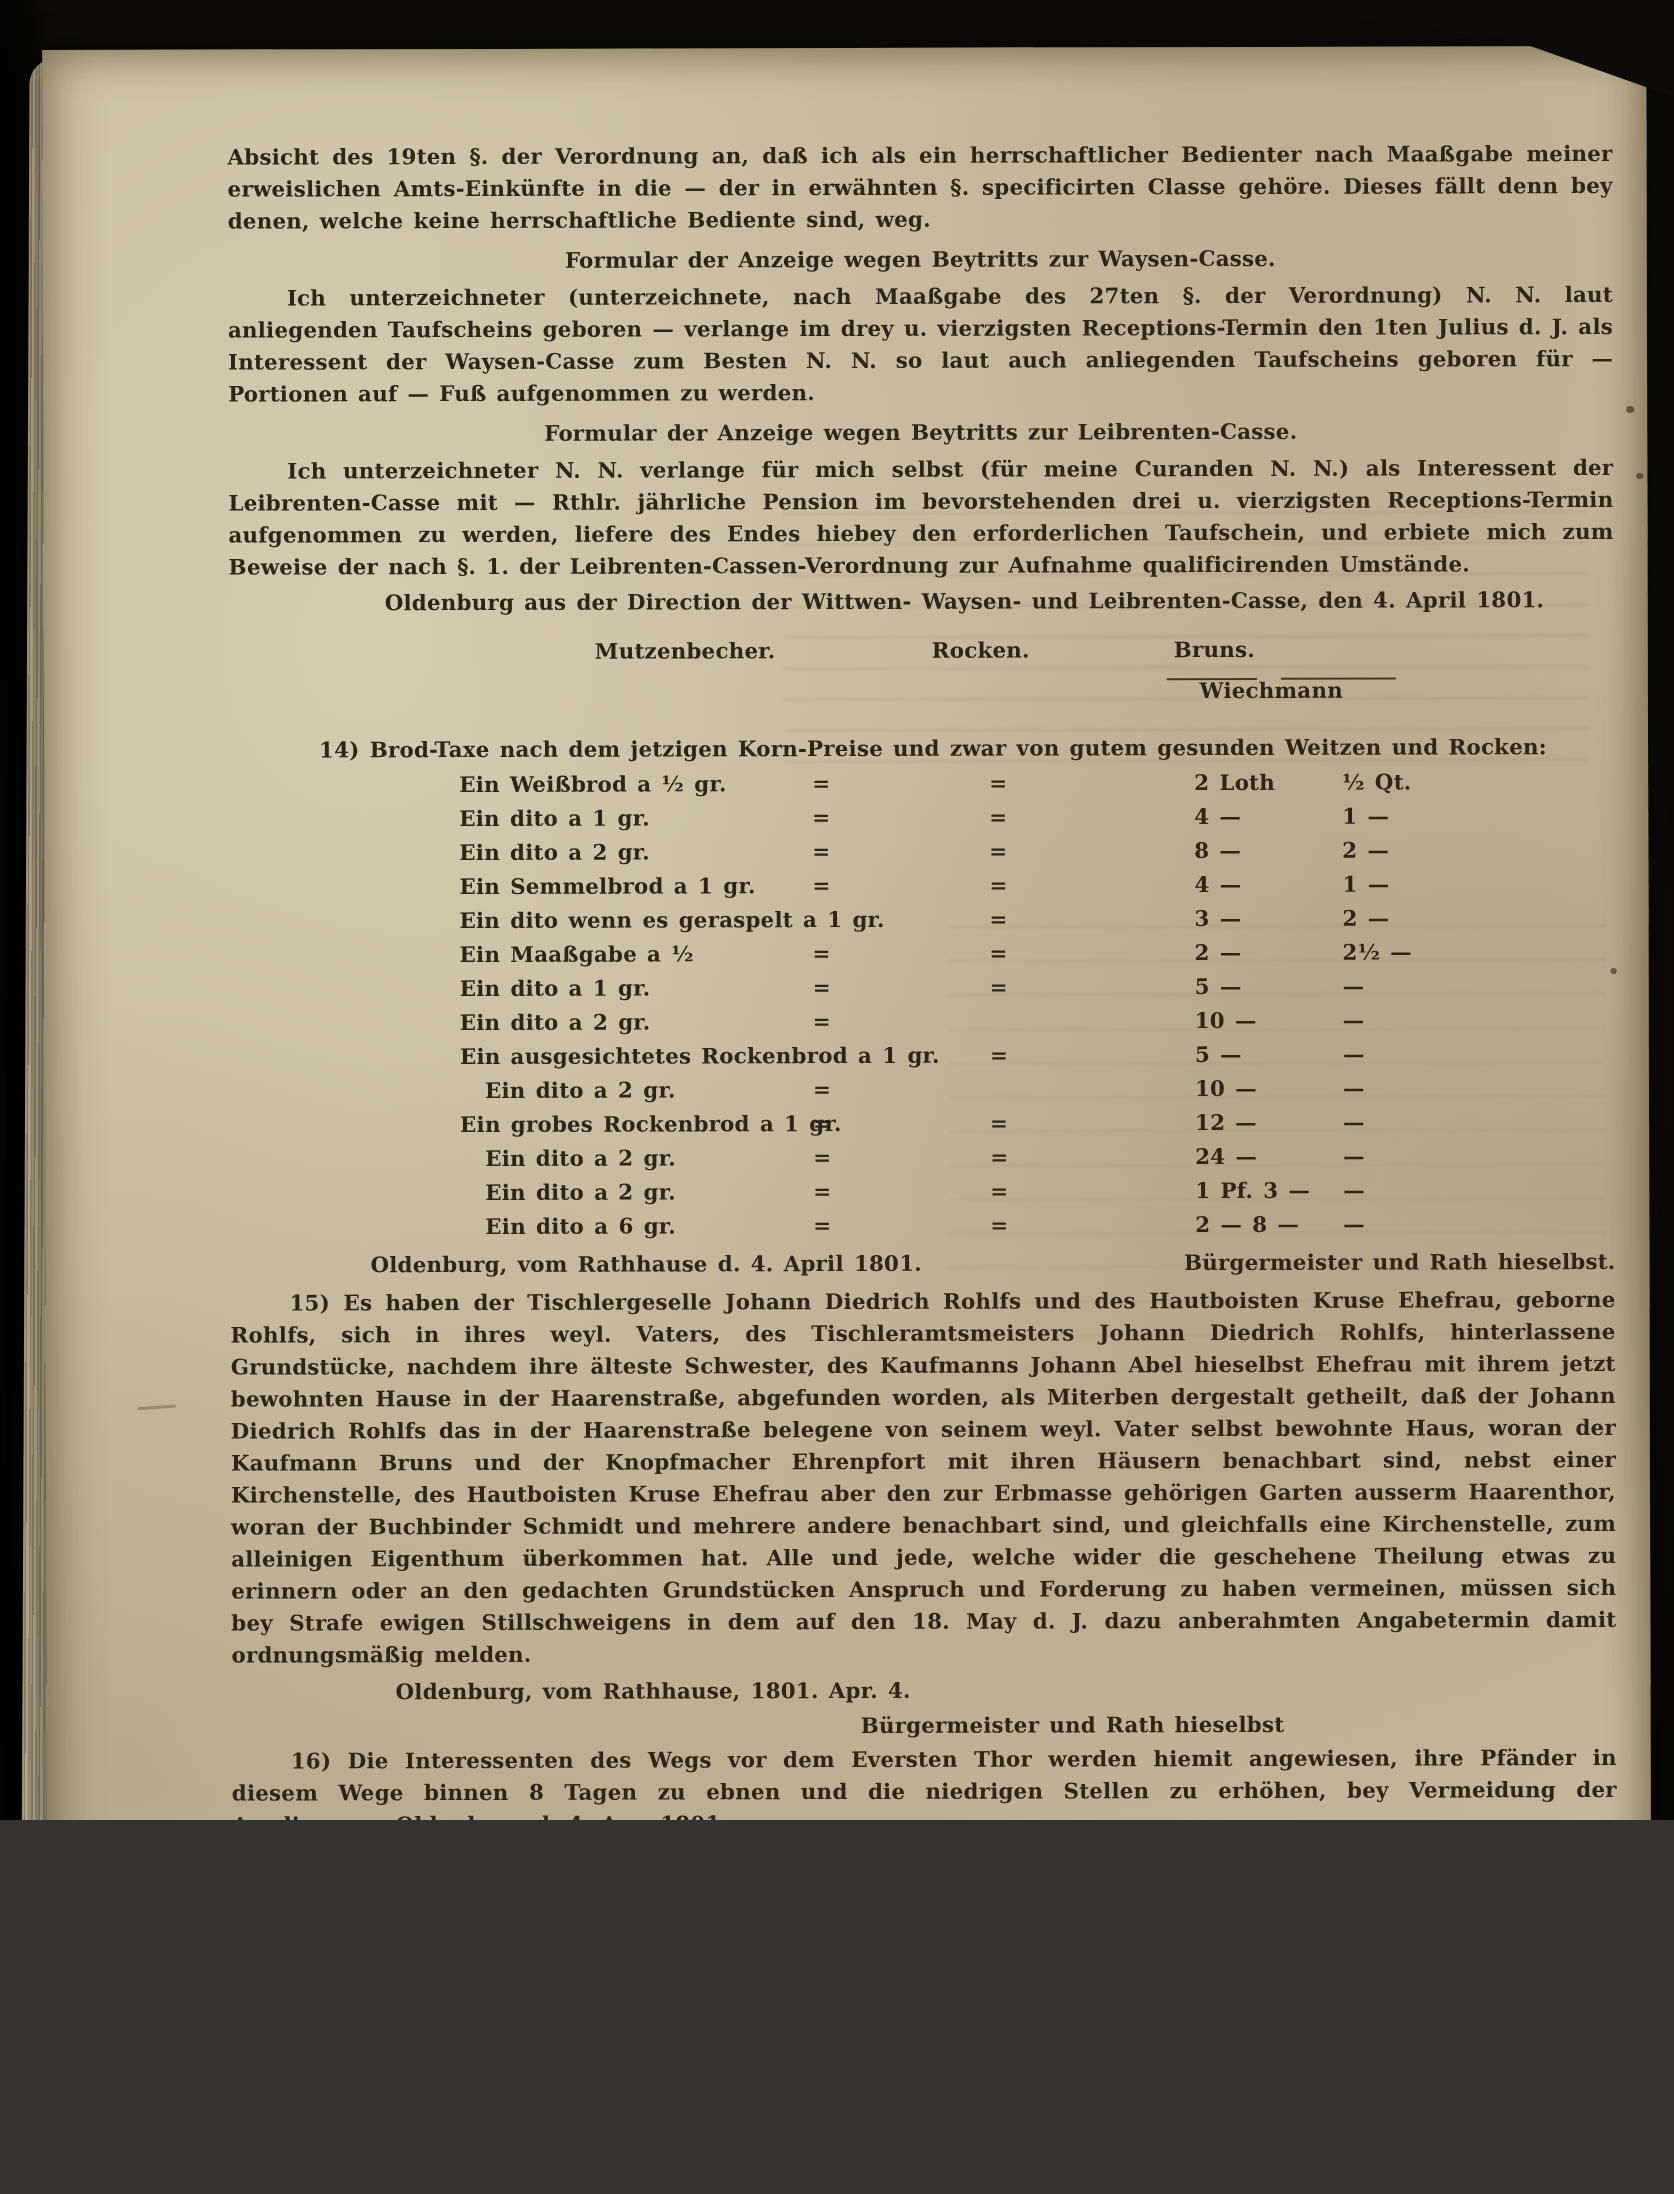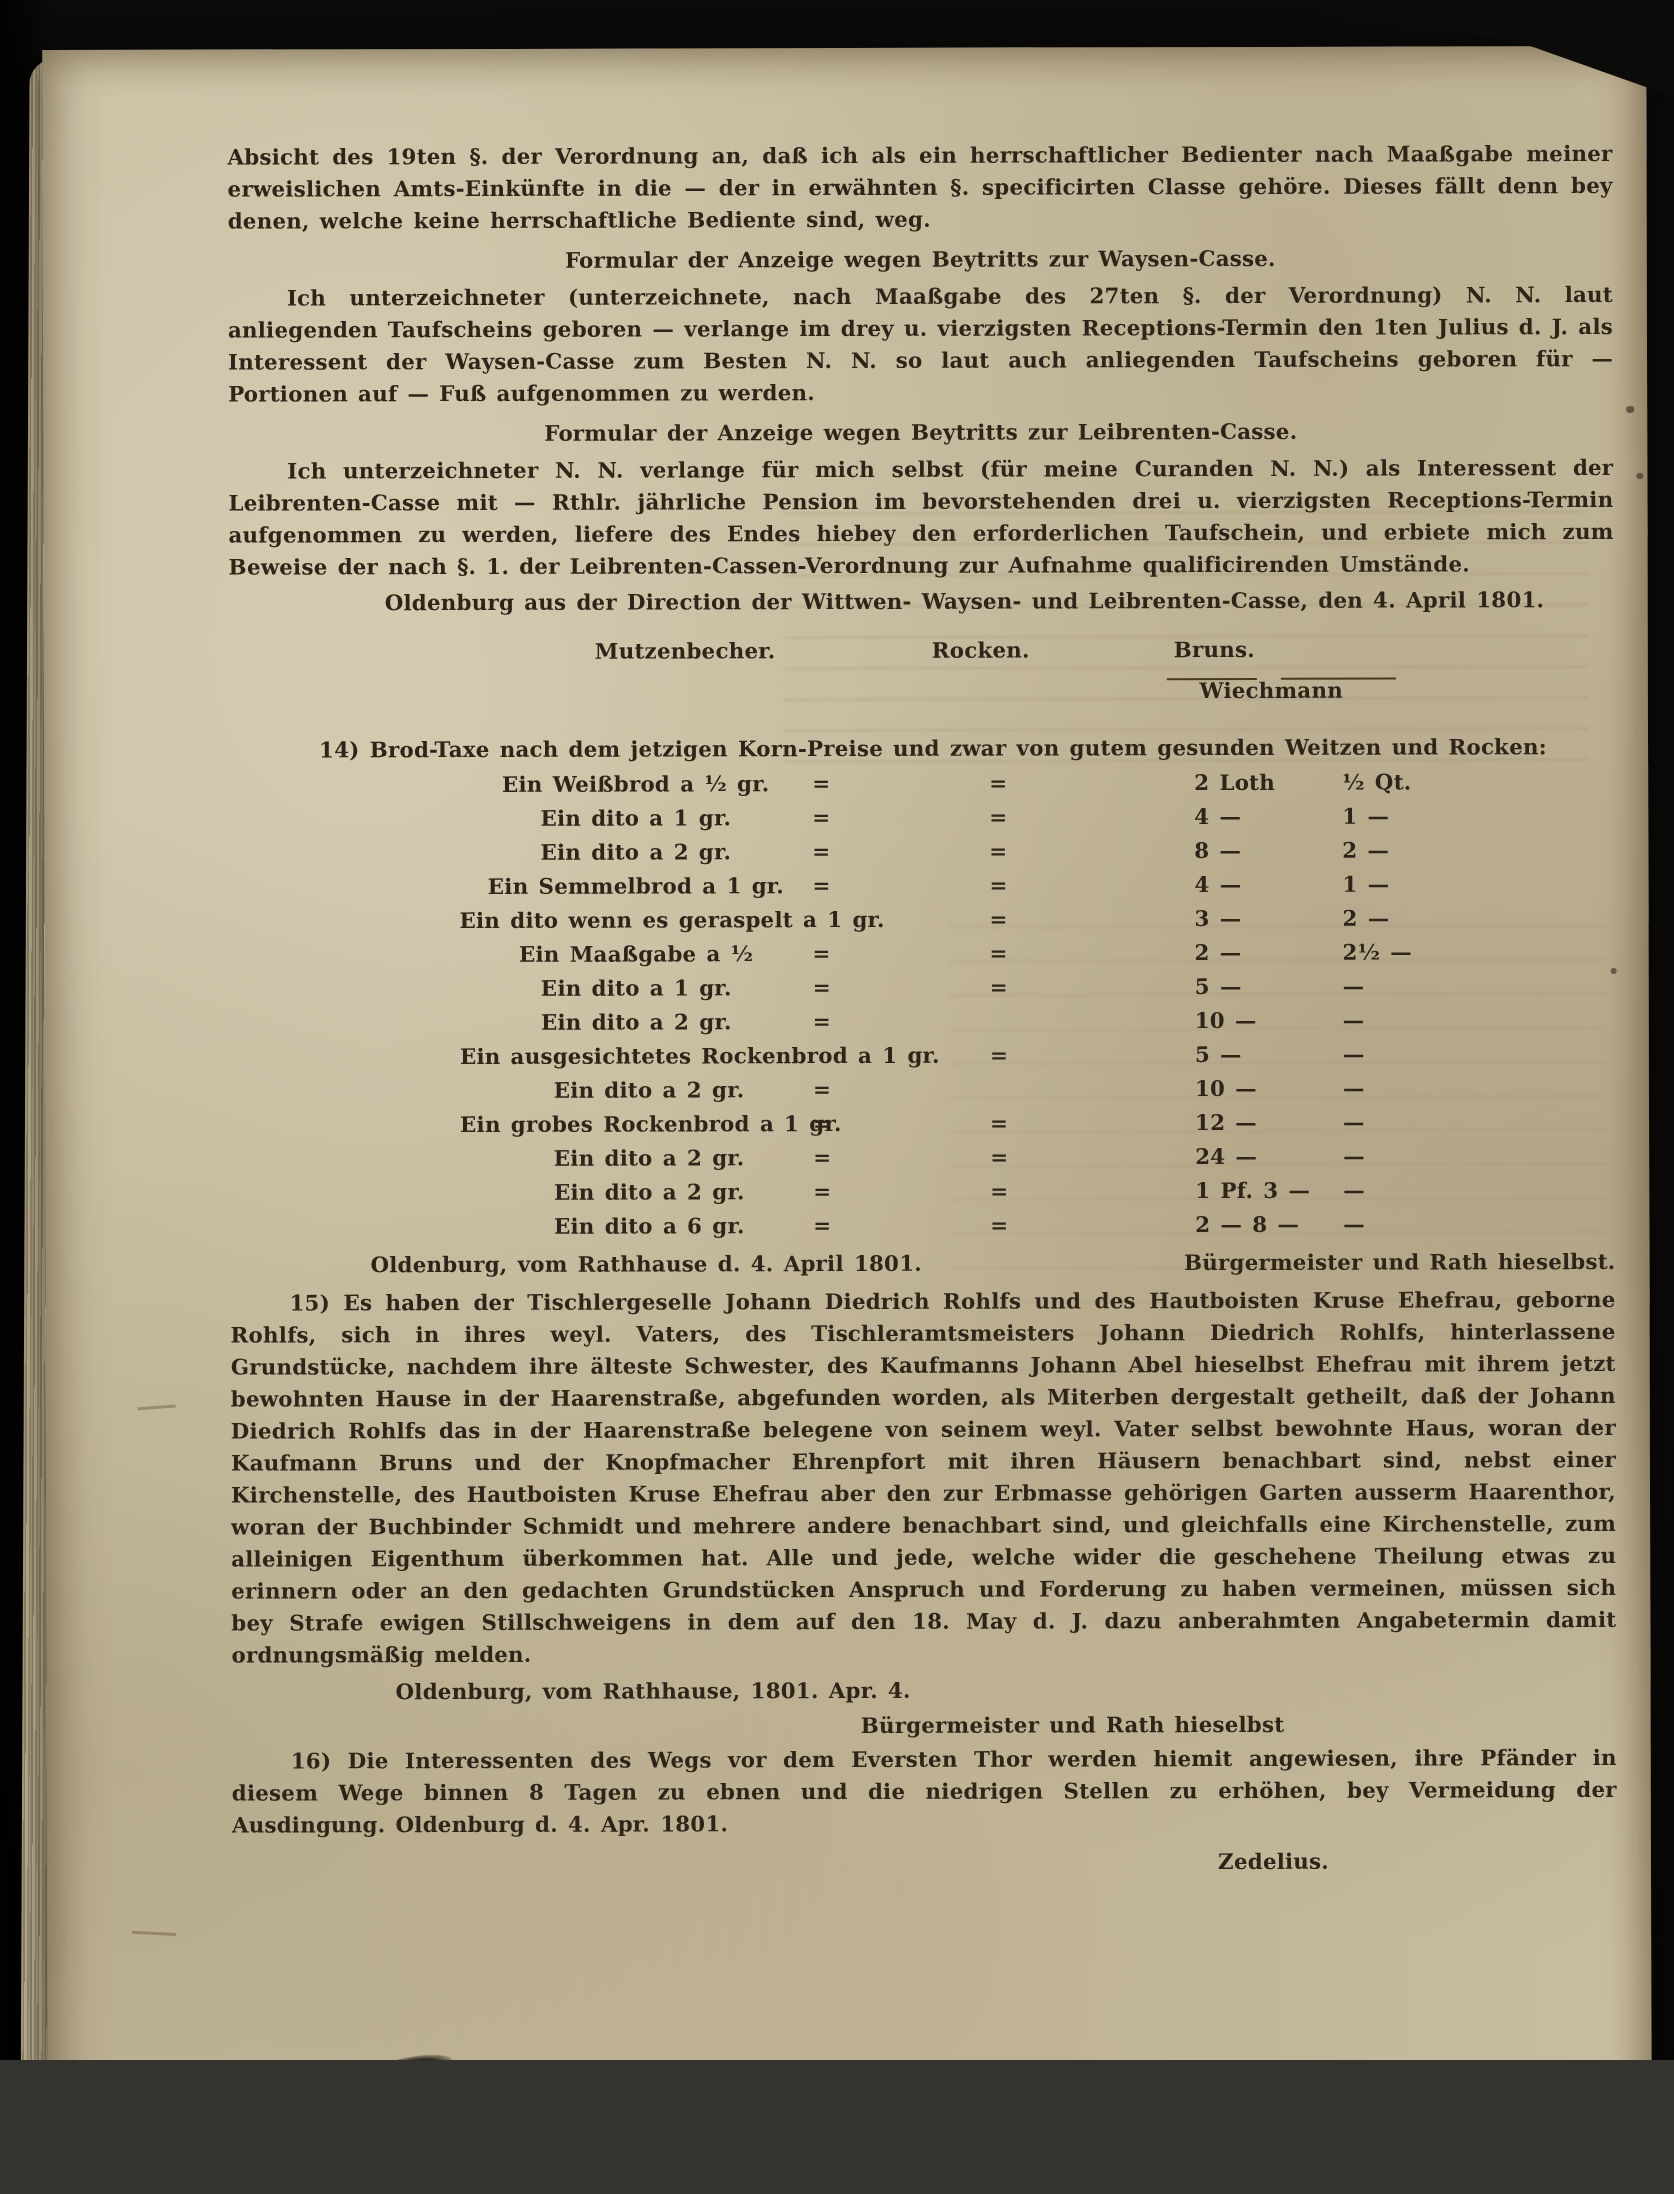--- a/index.html
+++ b/index.html
@@ -1,21 +1,21 @@
 <!DOCTYPE html>
 <html lang="de" style="font-size:13px"><head>
 <meta charset="utf-8">
 <style>
   html,body{margin:0;padding:0;}
   body{
     width:1674px;height:2194px;overflow:hidden;
     background:#35332f;
     font-family:"DejaVu Serif","Liberation Serif",serif;
   }
-  .stage{position:relative;width:1674px;height:2060px;overflow:hidden;}
+  .stage{position:relative;width:1674px;height:1820px;overflow:hidden;}
   .backdrop{
     position:absolute;inset:0;
     background:
       linear-gradient(90deg,#0d0c0b 0px,#1c1a18 21.4px,#3a3834 58px,#3a3834 97%,#2e2c29 100%),
       linear-gradient(180deg,#343230 0%,#383633 60%,#272523 100%);
     background-blend-mode:multiply;
   }
   .book-edge{
     position:absolute;left:25px;top:59px;width:58px;height:2104px;
     background:repeating-linear-gradient(90deg,#a89c7f 0 1.6px,#8d8166 1.6px 3.3px,#b9ad8f 3.3px 5.8px,#978b6e 5.8px 7.4px);
@@ -70,21 +70,21 @@
   .wiech{position:absolute;right:271px;top:4px;}
   .taxehead{margin-top:6.6px;text-indent:90px;}
   .taxe{margin-top:1.6px;}
   .trow{
     display:grid;
     grid-template-columns:353px 177px 205px 148px 1fr;
     padding-left:230px;
     height:34px;line-height:34px;
     white-space:nowrap;
   }
-  .titem{overflow:visible;text-align:center;}
+  .titem{overflow:visible;}
   .titem.ind{padding-left:25px;}
   .tm{text-align:left;}
   .taxe-dateline{
     display:flex;justify-content:space-between;
     padding-left:140px;margin:3.3px 0 6.6px;line-height:33px;
   }
   .n15-dateline{text-indent:164px;margin-top:5px;text-align:left;}
   .n15-signoff{padding-left:629px;text-align:left;}
   .zedelius{text-align:right;padding-right:288px;margin-top:6.6px;}
   .ghost{position:absolute;pointer-events:none;z-index:2;filter:blur(0.8px);}

